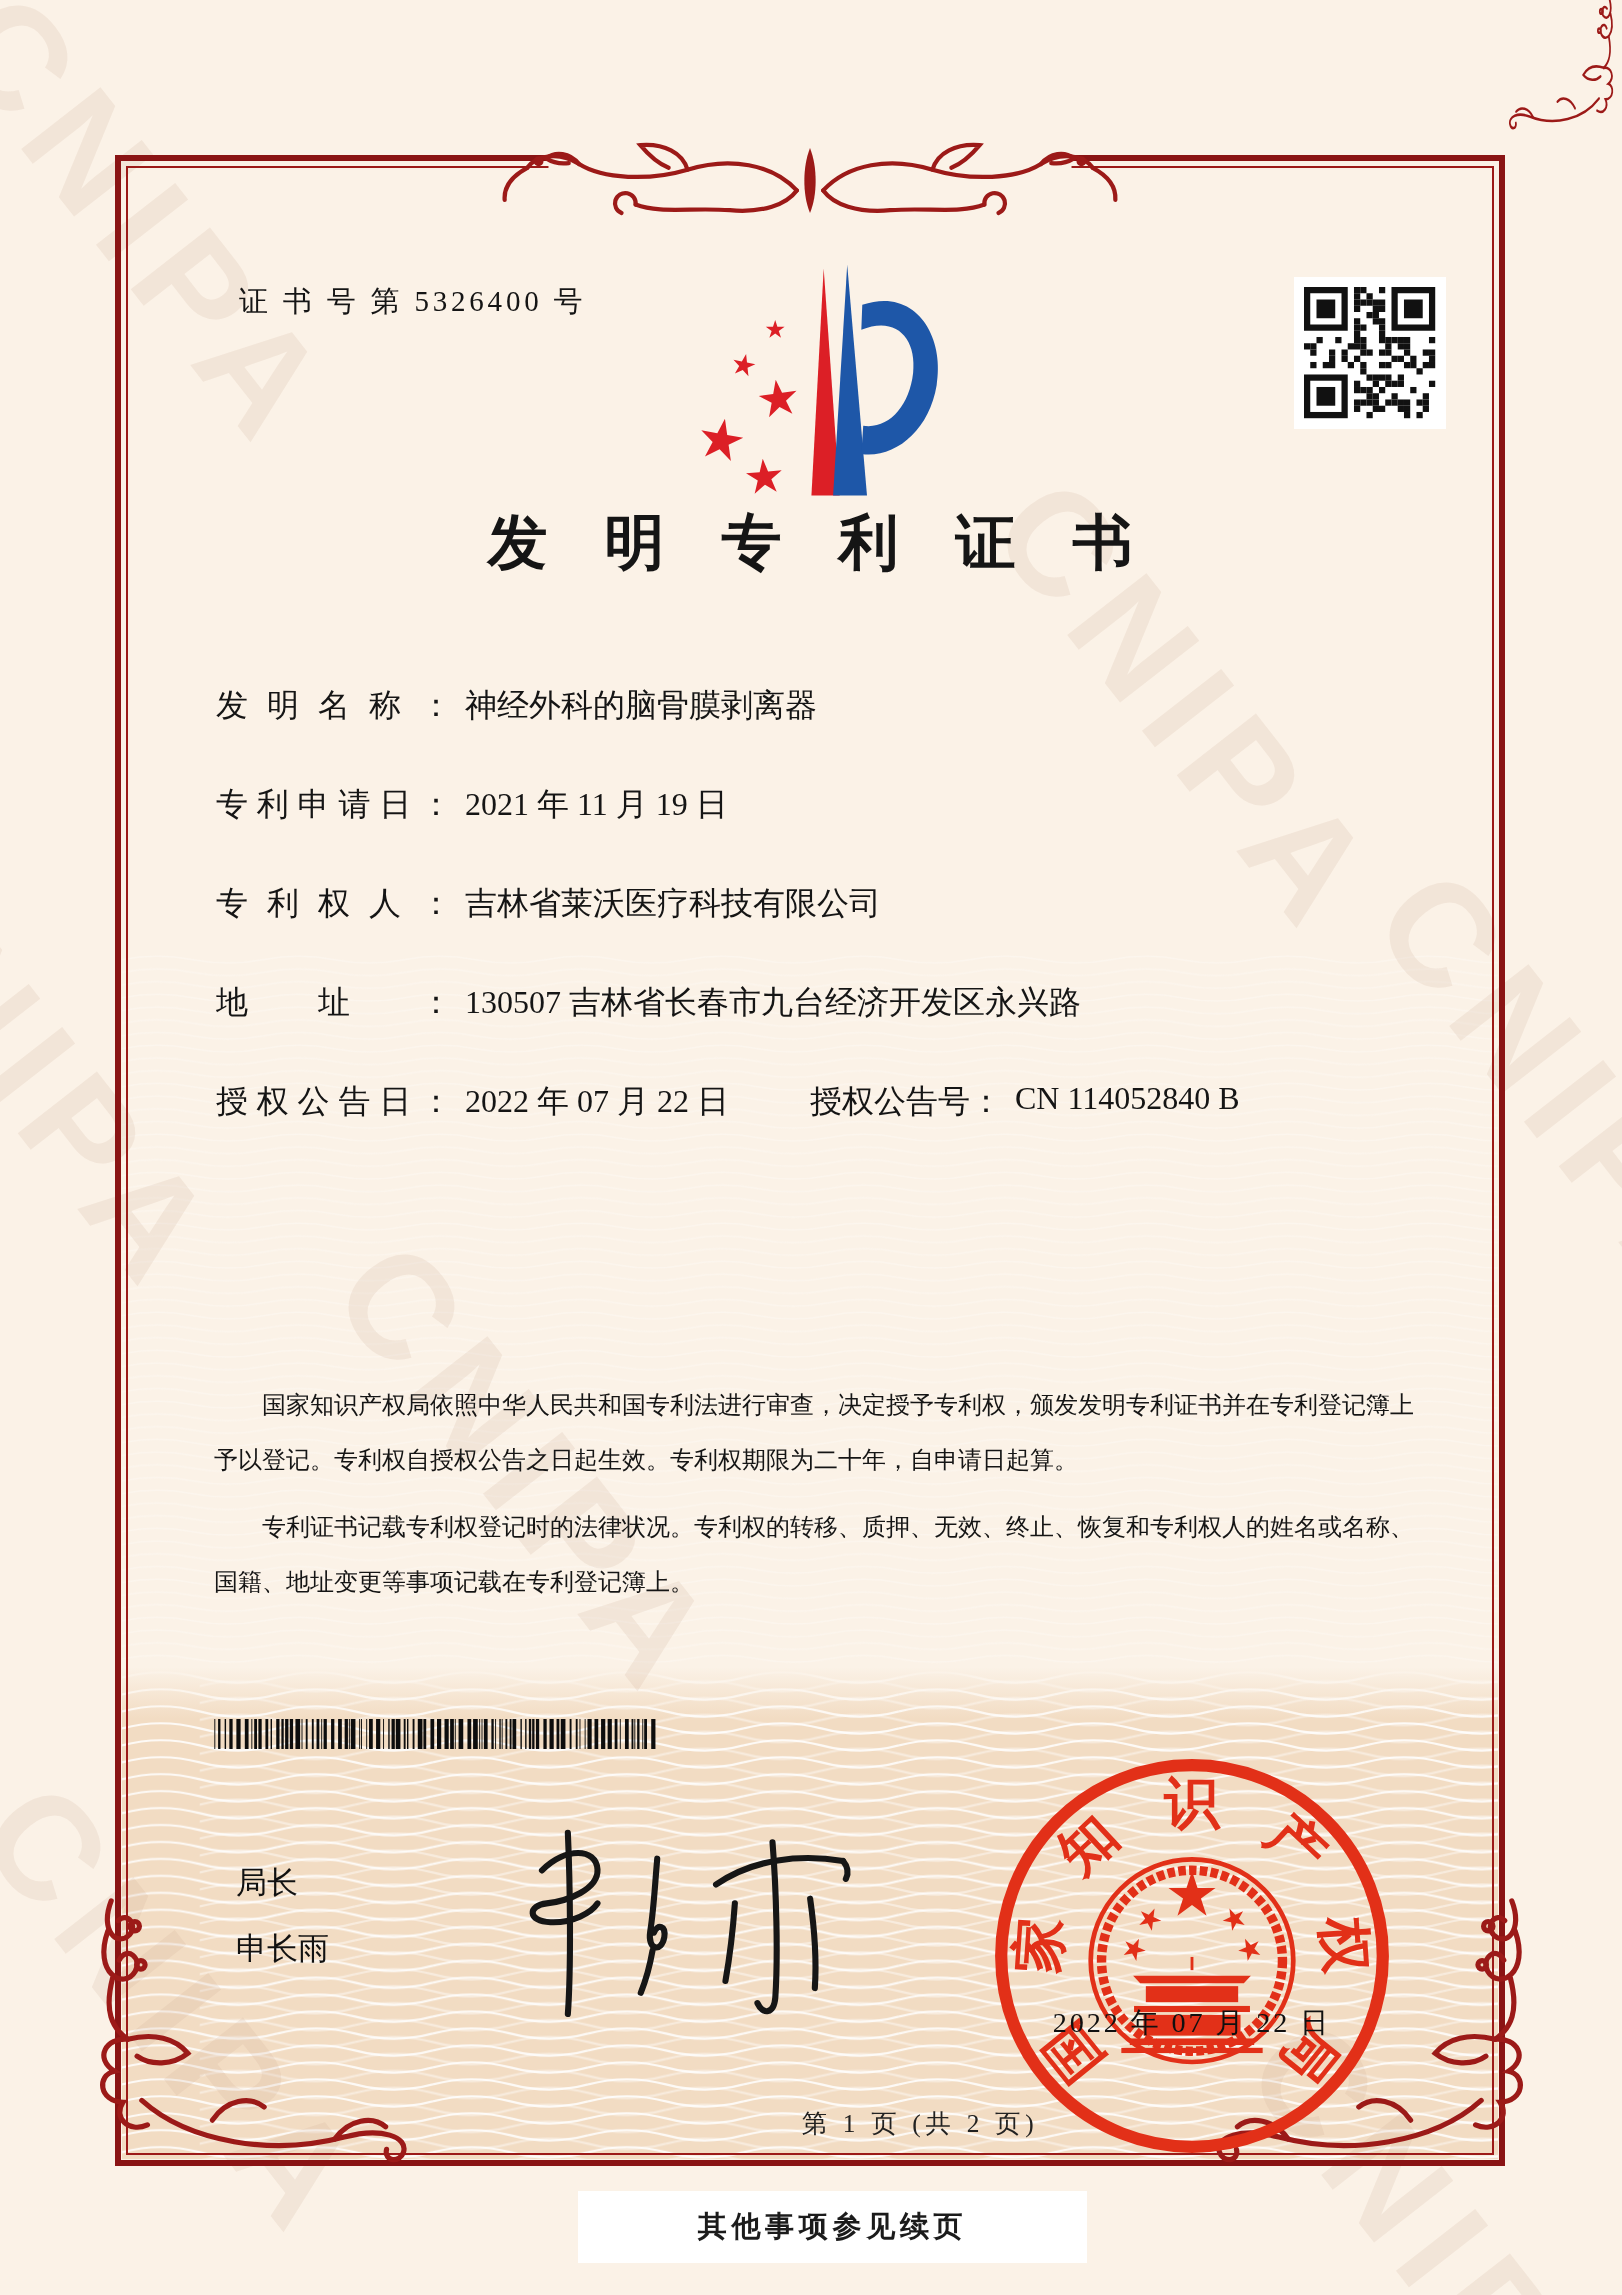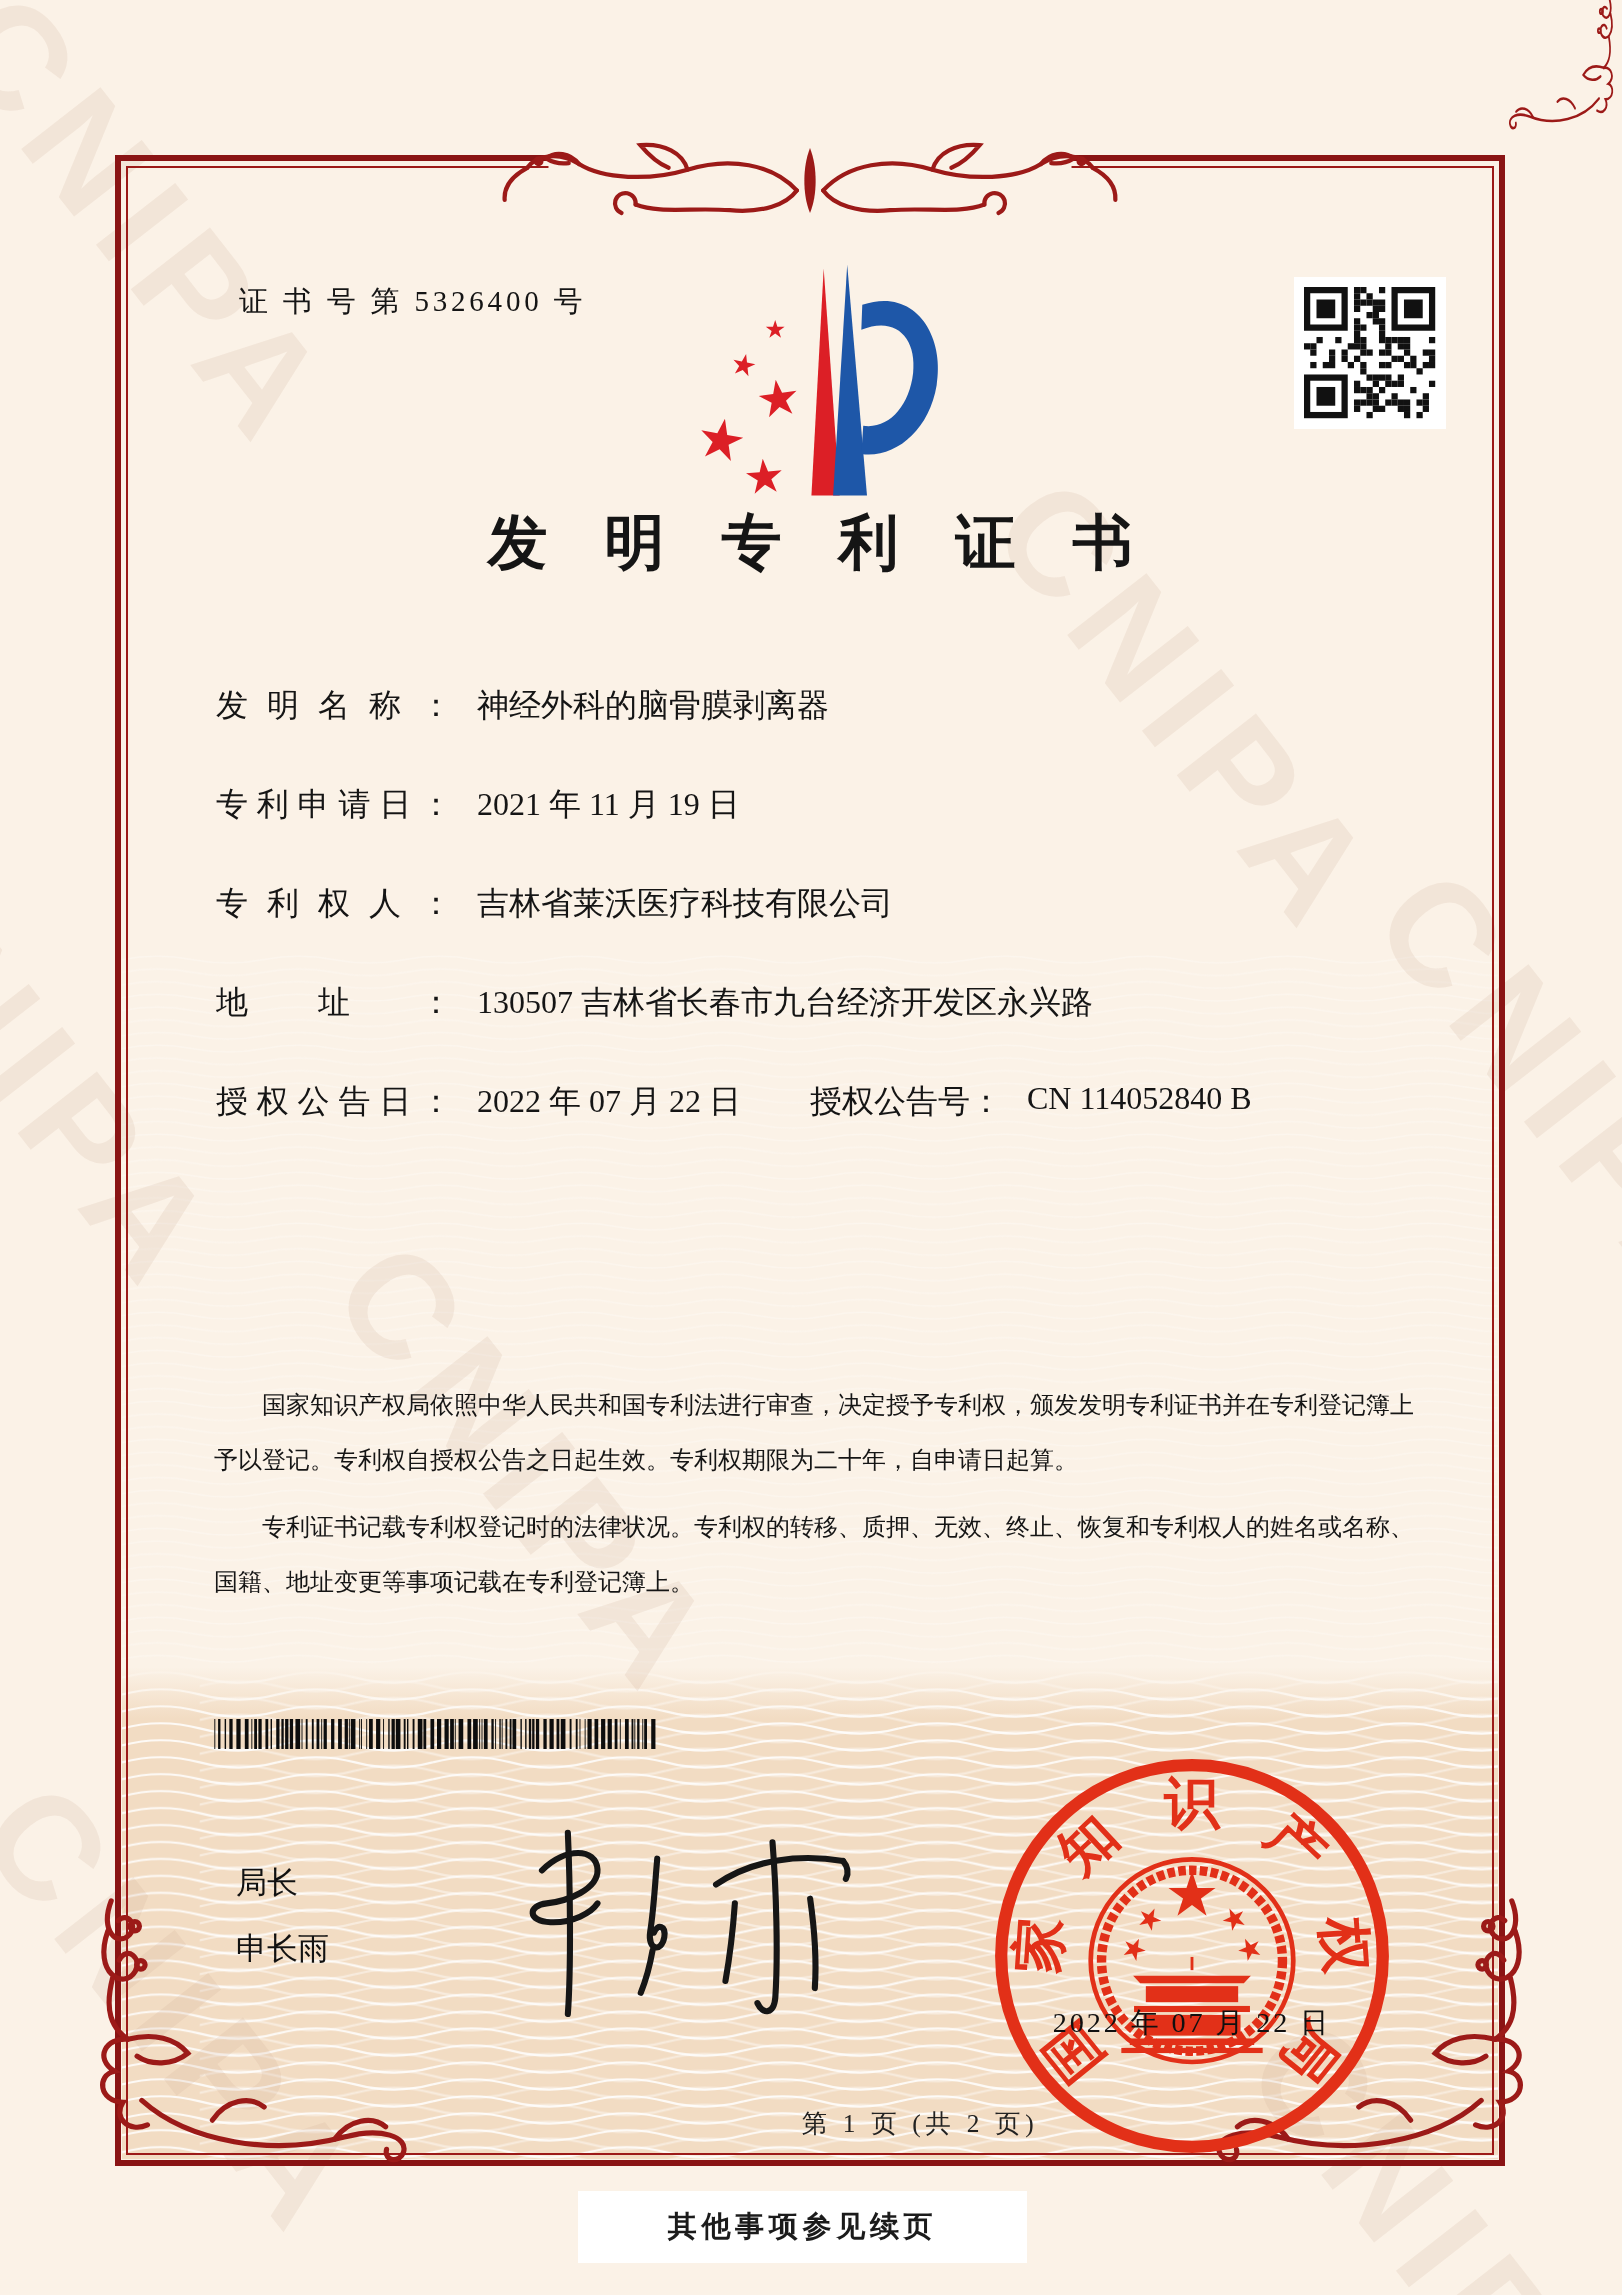--- a/index.html
+++ b/index.html
@@ -32,21 +32,21 @@
     position:absolute;left:115px;top:503px;width:1390px;text-align:center;
     font-size:60px;font-weight:bold;letter-spacing:57px;padding-left:57px;
     box-sizing:border-box;z-index:5;
   }
   .rows{position:absolute;left:216px;top:684px;width:1291px;z-index:5;}
   .row{height:99px;font-size:32px;position:relative;}
   .flabel{
     display:inline-block;width:236px;vertical-align:top;
     text-align:justify;text-align-last:justify;
   }
-  .fvalue{margin-left:25px;white-space:nowrap;}
+  .fvalue{margin-left:13px;white-space:nowrap;}
   .field-b{position:absolute;left:594px;top:0;}
   .field-b .flabel{width:auto;text-align-last:auto;}
   .paras{
     position:absolute;left:214px;top:1378px;width:1200px;z-index:5;
     font-size:24px;line-height:55px;text-align:justify;
   }
   .paras p{margin:0;text-indent:2em;}
   .paras p + p{margin-top:12.2px;}
   .band{
     position:absolute;left:122px;top:1667px;width:1376px;height:492px;
@@ -66,21 +66,21 @@
   .sig-title{top:1862px;}
   .sig-name{top:1928px;}
   .signature{position:absolute;left:471px;top:1814px;z-index:5;}
   .seal{position:absolute;left:980px;top:1744px;z-index:8;}
   .seal text{font-family:"Liberation Serif","DejaVu Serif",serif;}
   .pagenum{
     position:absolute;left:115px;top:2107px;width:1610px;text-align:center;
     font-size:25.4px;letter-spacing:4.7px;z-index:5;color:#222;
   }
   .note-box{
-    position:absolute;left:578px;top:2191px;width:449px;height:72px;
+    position:absolute;left:578px;top:2191px;width:509px;height:72px;
     background:#ffffff;z-index:5;text-align:center;
   }
   .note-box span{
     display:inline-block;margin-top:16px;font-size:29px;letter-spacing:4.7px;color:#1b1b1b;
     font-weight:bold;
   }
   .qr{
     position:absolute;left:1294px;top:277px;width:152px;height:152px;
     background:#fff;z-index:5;box-sizing:border-box;padding:10.4px;
   }

